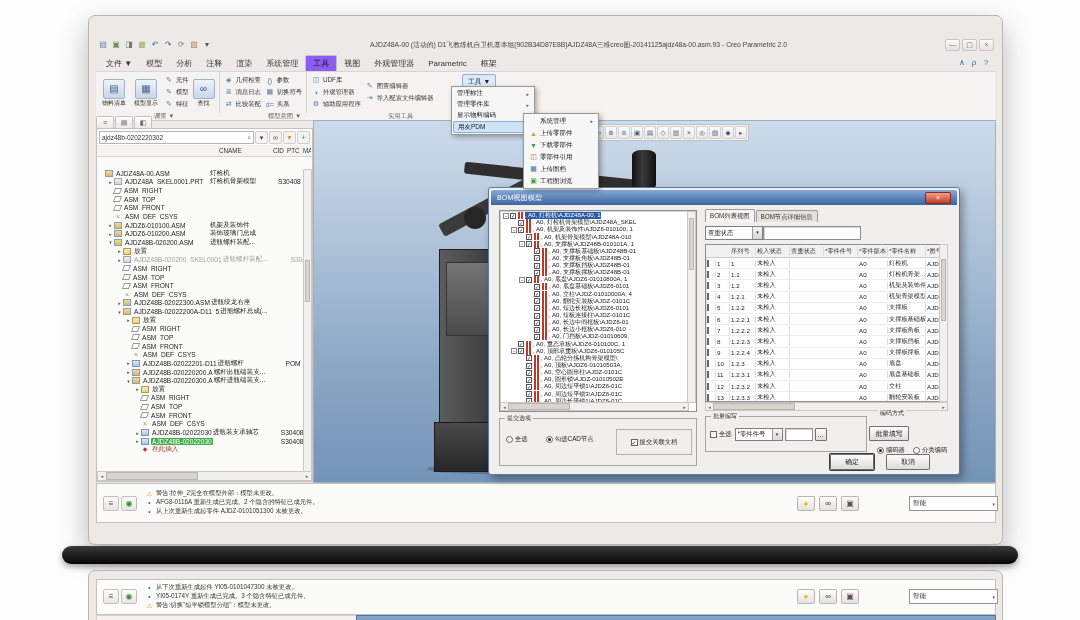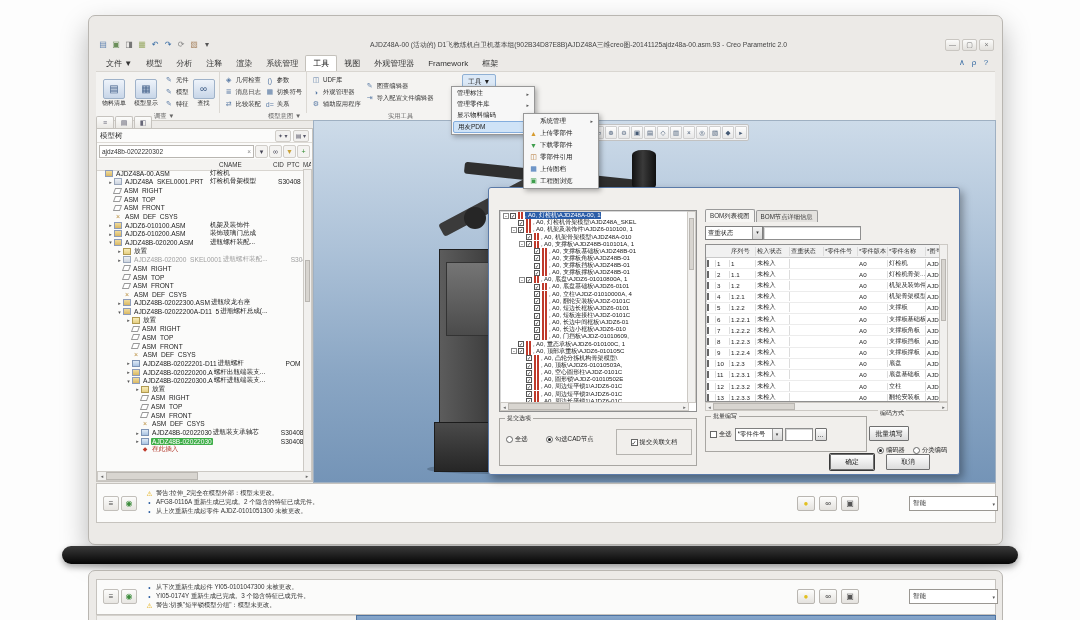--- a/index.html
+++ b/index.html
@@ -7,21 +7,21 @@
   .abs{position:absolute;}
   .win{position:absolute;background:#eceae7;border:1px solid #b9b6b1;border-radius:7px;box-shadow:0 12px 28px rgba(0,0,0,.28);}
   .flex{display:flex;align-items:center;}
   
   .qbtn{width:12px;height:12px;margin-right:1px;font-size:8px;line-height:12px;text-align:center;color:#55ránek;}
   .qbtn{color:#556;}
   .title{font-size:6.8px;color:#444;white-space:nowrap;overflow:hidden;}
   .wbtn{width:13px;height:10px;font-size:7px;line-height:10px;text-align:center;color:#777;margin-left:2px;border:1px solid #c9c6c1;background:linear-gradient(#fbfbfa,#e3e1dd);border-radius:2px;}
   
   .mtab{height:15px;line-height:15px;padding:0 7px;font-size:8px;color:#333;}
-  .mtab.active{background:#ffffff;border:1px solid #c4c1bb;border-bottom:none;border-radius:2px 2px 0 0;color:#1a1a1a;}
+  .mtab.active{background:#8b5cf6;border:1px solid #c4c1bb;border-bottom:none;border-radius:2px 2px 0 0;color:#1a1a1a;}
   .mbr{width:12px;height:12px;font-size:8px;line-height:12px;text-align:center;color:#3a6ea5;}
   
   .ribbon{position:absolute;background:#f4f3f1;border-top:1px solid #d9d6d1;border-bottom:1px solid #cfccc6;}
   .rbig{width:30px;text-align:center;font-size:6px;line-height:6.5px;color:#333;margin:0 1px;}
   .rbig .ic{width:20px;height:18px;margin:1px auto 1px;border:1px solid #9fb2c9;border-radius:2px;background:linear-gradient(#eef3fa,#c8d6e8);font-size:10px;line-height:18px;color:#44618a;}
   .rstack{display:flex;flex-direction:column;justify-content:flex-start;margin:0 2px;}
   .rsi{display:flex;align-items:center;height:12px;font-size:6.3px;color:#333;white-space:nowrap;}
   .rsi .g{width:10px;text-align:center;font-size:7px;color:#5b7ca6;margin-right:2px;}
   .vsep{width:1px;height:42px;background:#dbd8d3;margin:0 2px;}
   .gcap{position:absolute;font-size:6.3px;color:#666;white-space:nowrap;}
@@ -138,21 +138,21 @@
 
       <span class="mtab">文件 ▼</span>
           <span class="mtab">模型</span>
           <span class="mtab">分析</span>
           <span class="mtab">注释</span>
           <span class="mtab">渲染</span>
           <span class="mtab">系统管理</span>
           <span class="mtab active">工具</span>
           <span class="mtab">视图</span>
           <span class="mtab">外观管理器</span>
-          <span class="mtab">Framework</span>
+          <span class="mtab">Parametric</span>
           <span class="mtab">框架</span>
         </div>
       <div class="flex" style="margin-left:auto;">
 
       <span class="mbr">∧</span>
           <span class="mbr">ρ</span>
           <span class="mbr">?</span>
         </div>
     </div>
 
@@ -303,28 +303,20 @@
         </div>
       </div>
 
     <div class="abs flex" style="left:7px;top:100px;height:12px;">
 
     <span class="ptab">≡</span>
         <span class="ptab">▤</span>
         <span class="ptab">◧</span>
       </div>
     <div class="treepanel" style="left:7px;top:112px;width:215px;height:352px;">
-      <div class="flex" style="height:13px;padding:0 3px;border-bottom:1px solid #dedbd6;">
-        <span class="thead">模型树</span>
-        <span style="margin-left:auto;" class="flex">
-
-        <span class="hbtn">✦ ▾</span>
-            <span class="hbtn">▤ ▾</span>
-          </span>
-      </div>
       <div class="flex" style="height:14px;padding:1px 2px;">
         <div class="tsearch flex" style="flex:1;height:11px;padding:0 2px;">
           <span>ajdz48b-0202220302</span>
           <span style="margin-left:auto;color:#888;">×</span>
         </div>
         <span class="flex">
 
         <span class="sbtn">▾</span>
             <span class="sbtn">∞</span>
             <span class="sbtn" style="color: rgb(201, 162, 58);">▼</span>
@@ -668,20 +660,24 @@
       <div class="mshape" style="left:121px;top:77px;width:110px;height:14px;background:#3b3b3b;transform:rotate(-28deg);border-radius:3px;"></div>
       <div class="mshape" style="left:150px;top:86px;width:22px;height:22px;background:#262626;border-radius:50%;"></div>
       <div class="mshape" style="left:318px;top:29px;width:24px;height:40px;background:linear-gradient(90deg,#121212,#3a3a3a 45%,#101010);border-radius:10px/5px;"></div>
       <div class="mshape" style="left:125px;top:128px;width:76px;height:175px;background:linear-gradient(90deg,#5c5c5c,#2e2e2e);border:1px solid #1f1f1f;"></div>
       <div class="mshape" style="left:132px;top:141px;width:42px;height:72px;background:linear-gradient(#757575,#4b4b4b);border:1px solid #333;"></div>
       <div class="mshape" style="left:113px;top:343px;width:125px;height:10px;background:rgba(20,30,45,.25);border-radius:50%;"></div>
       <div class="mshape" style="left:120px;top:301px;width:95px;height:48px;background:linear-gradient(#4a4a4a,#262626);border:1px solid #1c1c1c;"></div>
     </div>
 
     <div class="dialog" style="left:399px;top:171px;width:470px;height:286px;">
+      <div class="dtitle">
+        <span>BOM视图模型</span>
+        <span class="dx">×</span>
+      </div>
 
       <div class="sunken" style="position:absolute;left:10px;top:22px;width:196px;height:200px;overflow:hidden;">
         <div style="position:absolute;left:1px;top:1px;right:8px;bottom:8px;overflow:hidden;">
 
         <div class="brow selected">
               <span class="bexp" style="margin-left: 2px;">-</span>
               <span class="bchk">✓</span>
               <span class="bico"></span>
               <span class="blabel">, A0, 灯检机\AJDZ48A-00, 1</span>
             </div>

